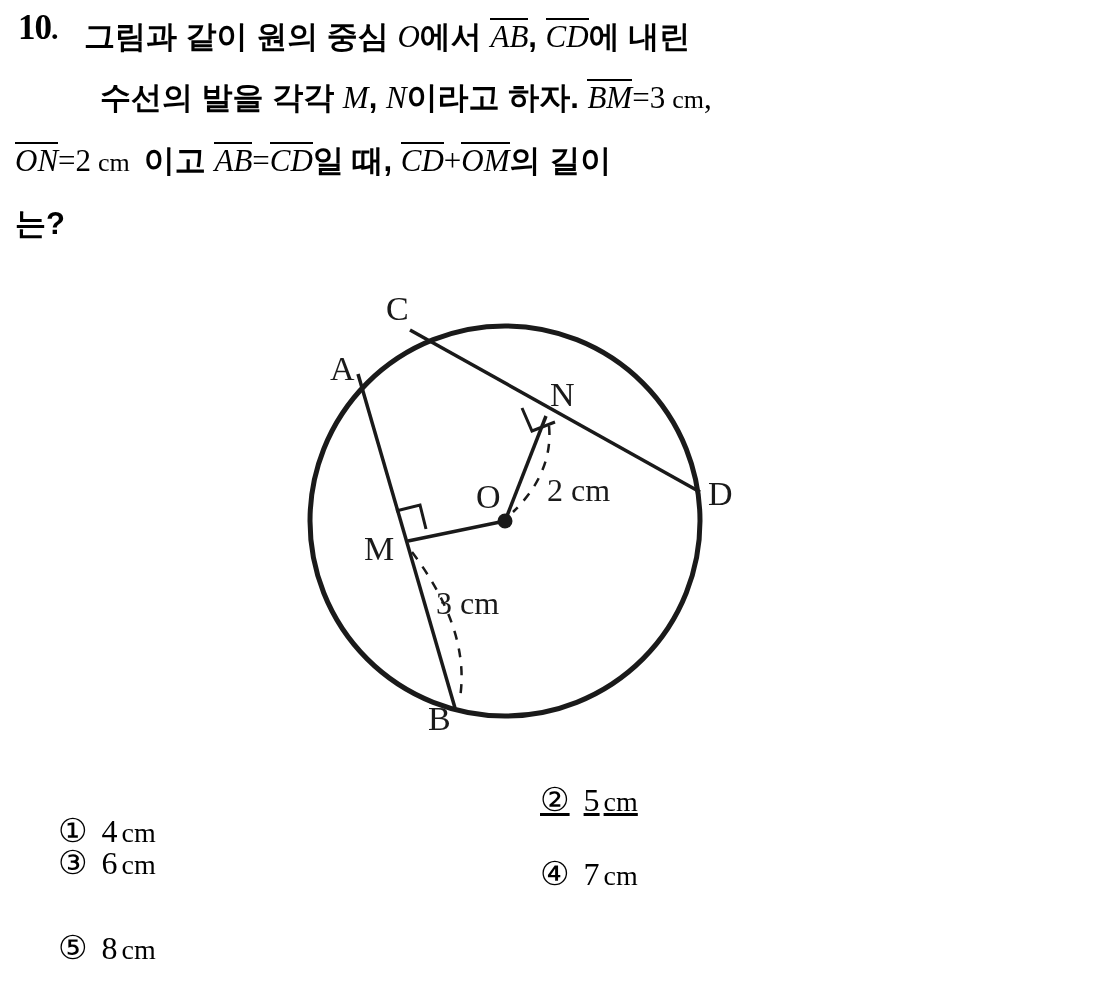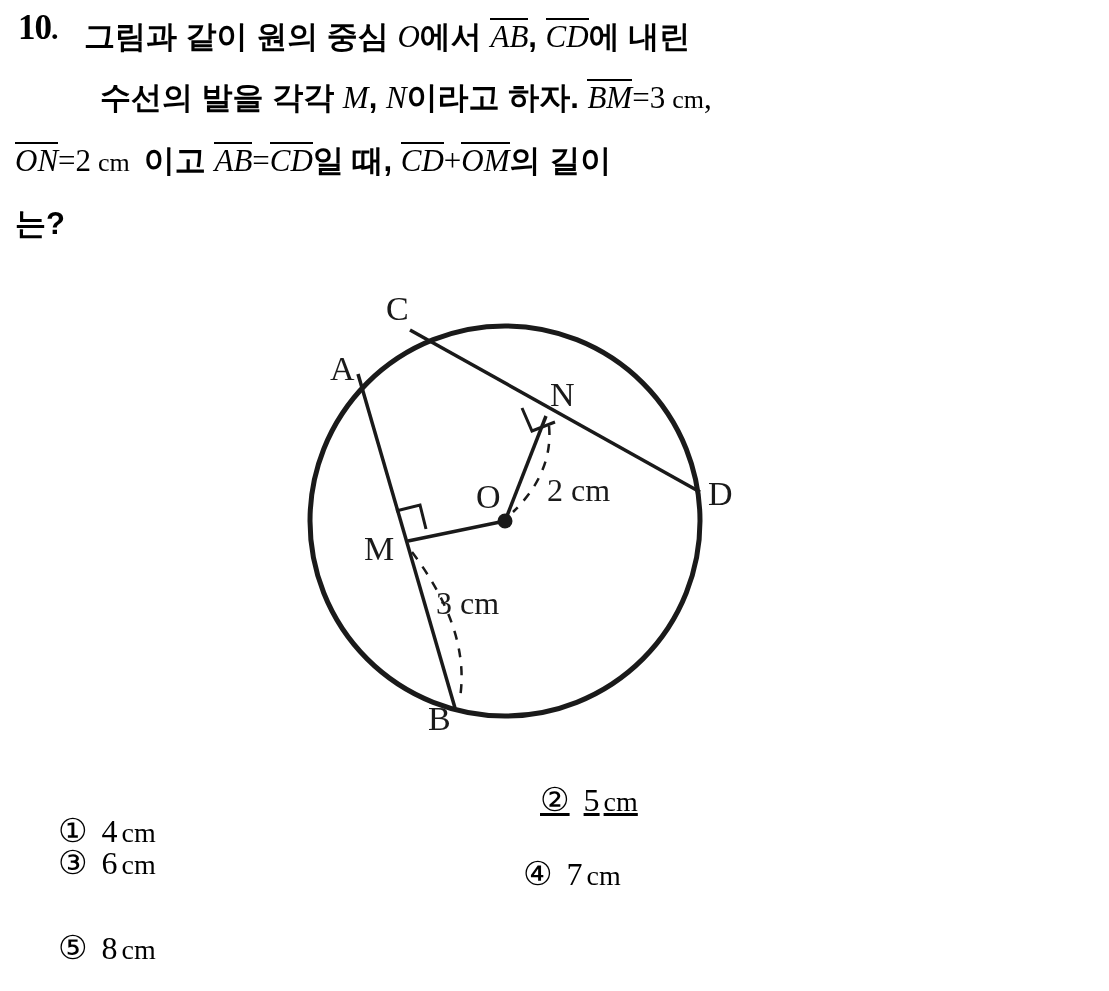--- a/index.html
+++ b/index.html
@@ -120,21 +120,21 @@
   .choice .val {
     font-size: 32px;
   }
   .choice .cm {
     font-size: 28px;
     margin-left: 4px;
   }
   .c1 { left: 8px;   top: 0px; margin-top: 31px; }
   .c2 { left: 490px; top: 0px; text-decoration: underline; }
   .c3 { left: 8px;   top: 63px; }
-  .c4 { left: 473px; top: 74px; }
+  .c4 { left: 490px; top: 74px; }
   .c5 { left: 8px;   top: 148px; }
 </style>
 </head>
 <body>
 
 <div class="problem">
 
   <div class="qnum"><span>10</span><span class="dot">.</span></div>
 
   <div class="stem">

